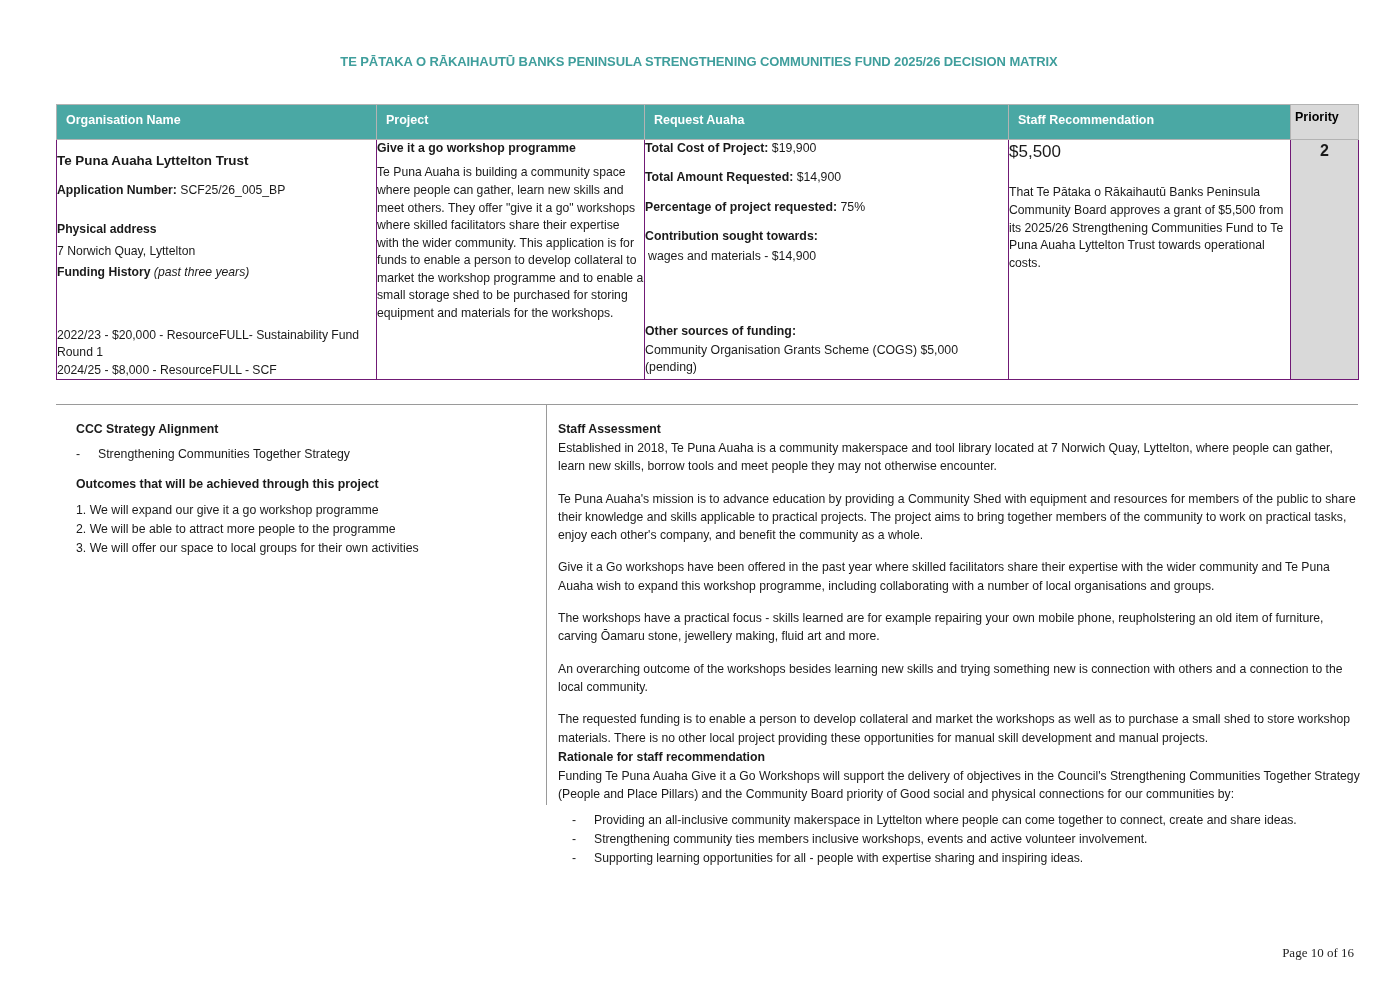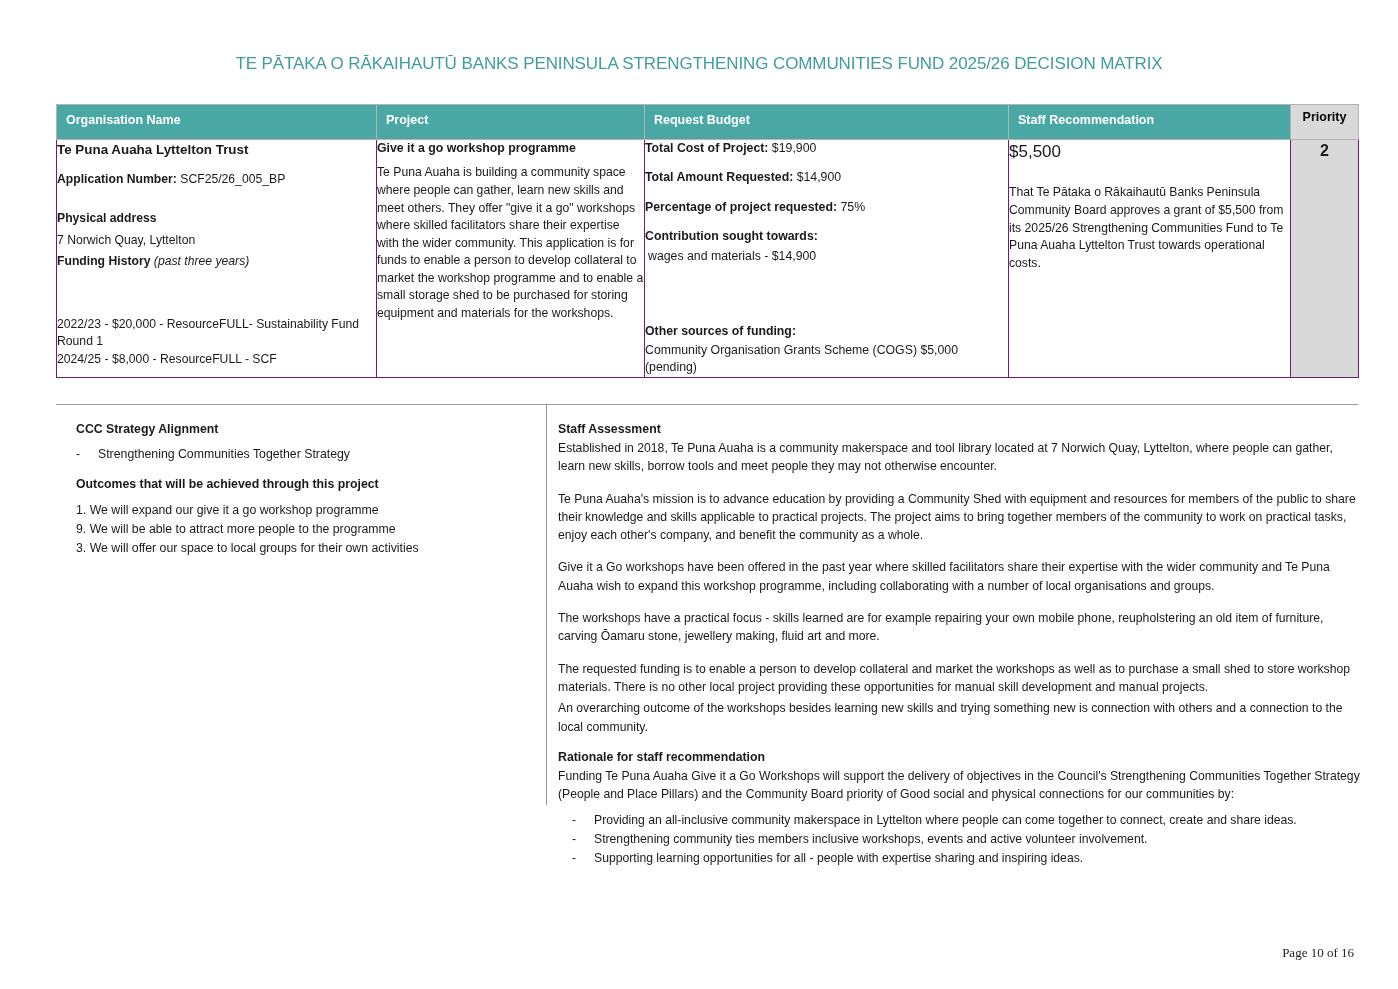--- a/index.html
+++ b/index.html
@@ -21,22 +21,22 @@
     height: 989px;
   }
 
   
   .doc-title {
     position: absolute;
     left: 0;
     top: 54px;
     width: 1398px;
     text-align: center;
-    font-size: 17px;
-    font-weight: normal;
+    font-size: 13px;
+    font-weight: bold;
     letter-spacing: -0.1px;
     color: #3f9e9c;
   }
 
   
   .matrix {
     position: absolute;
     left: 56px;
     top: 104px;
     width: 1302px;
@@ -54,21 +54,21 @@
     font-size: 12.5px;
     font-weight: bold;
     text-align: left;
     padding: 8px 8px 8px 9px;
     height: 18px;
     border-color: #b3b3b3;
   }
   .matrix thead th.prio-head {
     background: #d9d9d9;
     color: #000000;
-    text-align: center;
+    text-align: left;
     font-size: 12.5px;
     padding: 5px 4px 6px 4px;
     vertical-align: top;
   }
   .cell {
     padding: 10px 10px 10px 10px;
     font-size: 12.2px;
     line-height: 1.42;
     height: 226px;
   }
@@ -83,21 +83,21 @@
   .c-proj  { width: 268px; }
   .c-budg  { width: 364px; }
   .c-staff { width: 282px; }
   .c-prio  { width: 68px; }
 
   .b { font-weight: bold; }
   .i { font-style: italic; }
   .org-name {
     font-weight: bold;
     font-size: 13.4px;
-    margin: 0 0 12px 0;
+    margin: 11px 0 12px 0;
   }
   .line { margin: 0 0 4px 0; }
   .gap-18 { height: 18px; }
   .gap-42 { height: 42px; }
   .proj-title {
     font-weight: bold;
     font-size: 12.3px;
     margin: 0 0 7px 0;
   }
   .proj-body {
@@ -218,21 +218,21 @@
       <col class="c-org">
         <col class="c-proj">
         <col class="c-budg">
         <col class="c-staff">
         <col class="c-prio">
     </colgroup>
     <thead>
       <tr>
         <th>Organisation Name</th>
         <th>Project</th>
-        <th>Request Budget</th>
+        <th>Request Auaha</th>
         <th>Staff Recommendation</th>
         <th class="prio-head">Priority</th>
       </tr>
     </thead>
     <tbody>
       <tr>
 
         <td class="cell">
           <div class="org-name">Te Puna Auaha Lyttelton Trust</div>
           <div class="line">
@@ -292,35 +292,35 @@
 
       <div class="col-left">
         <div class="sec-head">CCC Strategy Alignment</div>
         <div class="dash-item">
           <span class="dash">-</span>
           <span>Strengthening Communities Together Strategy</span>
         </div>
         <div class="sec-head">Outcomes that will be achieved through this project</div>
         <div class="num-list">
           <div>1. We will expand our give it a go workshop programme</div>
-          <div>9. We will be able to attract more people to the programme</div>
+          <div>2. We will be able to attract more people to the programme</div>
           <div>3. We will offer our space to local groups for their own activities</div>
         </div>
       </div>
 
       <div class="col-divider"></div>
 
       <div class="col-right">
         <div class="sec-head-tight">Staff Assessment</div>
         <p class="assess-p">Established in 2018, Te Puna Auaha is a community makerspace and tool library located at 7 Norwich Quay, Lyttelton, where people can gather, learn new skills, borrow tools and meet people they may not otherwise encounter.</p>
         <p class="assess-p">Te Puna Auaha's mission is to advance education by providing a Community Shed with equipment and resources for members of the public to share their knowledge and skills applicable to practical projects. The project aims to bring together members of the community to work on practical tasks, enjoy each other's company, and benefit the community as a whole.</p>
         <p class="assess-p">Give it a Go workshops have been offered in the past year where skilled facilitators share their expertise with the wider community and Te Puna Auaha wish to expand this workshop programme, including collaborating with a number of local organisations and groups.</p>
         <p class="assess-p">The workshops have a practical focus - skills learned are for example repairing your own mobile phone, reupholstering an old item of furniture, carving Ōamaru stone, jewellery making, fluid art and more.</p>
+        <p class="assess-p">An overarching outcome of the workshops besides learning new skills and trying something new is connection with others and a connection to the local community.</p>
         <p class="assess-p tight">The requested funding is to enable a person to develop collateral and market the workshops as well as to purchase a small shed to store workshop materials.  There is no other local project providing these opportunities for manual skill development and manual projects.</p>
-        <p class="assess-p">An overarching outcome of the workshops besides learning new skills and trying something new is connection with others and a connection to the local community.</p>
         <div class="sec-head-tight">Rationale for staff recommendation</div>
         <p class="assess-p tight">Funding Te Puna Auaha Give it a Go Workshops will support the delivery of objectives in the Council's Strengthening Communities Together Strategy (People and Place Pillars) and the Community Board priority of Good social and physical connections for our communities by:</p>
         <div class="bullets-wrap">
           <div class="bullet-row">
             <span class="dash">-</span>
             <span>Providing an all-inclusive community makerspace in Lyttelton where people can come together to connect, create and share ideas.</span>
           </div>
           <div class="bullet-row">
             <span class="dash">-</span>
             <span> Strengthening community ties members inclusive workshops, events and active volunteer involvement.</span>

